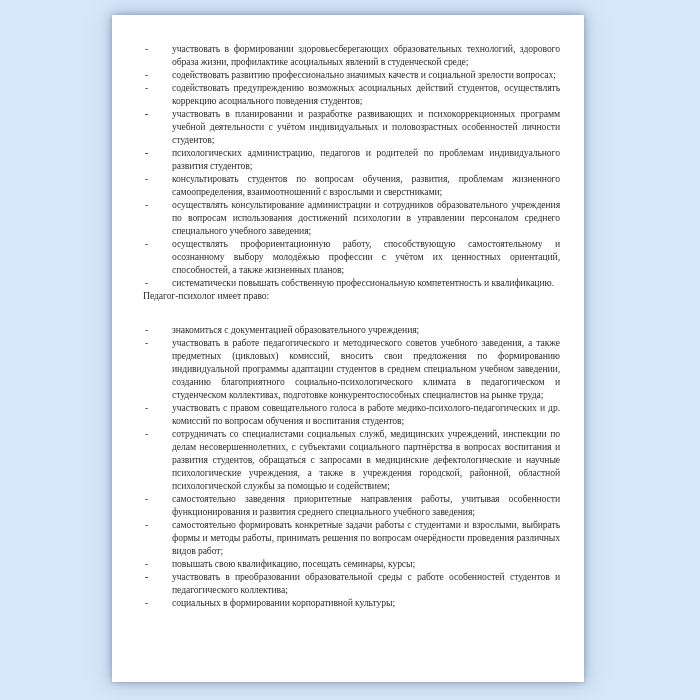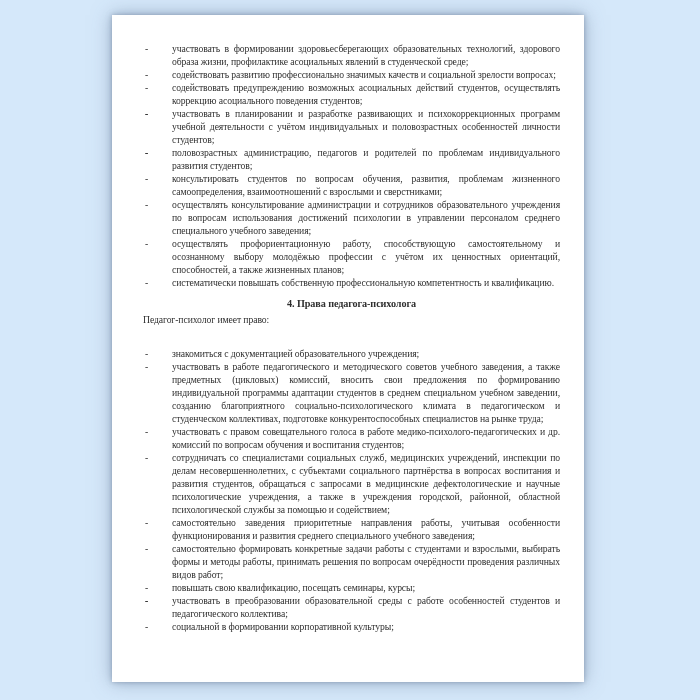--- a/index.html
+++ b/index.html
@@ -58,37 +58,36 @@
 <div class="canvas">
   <div class="paper">
 
     <ul class="blist">
       <li class="item"><span class="dash">-</span><span>участвовать в формировании здоровьесберегающих образовательных технологий, здорового образа жизни, профилактике асоциальных явлений в студенческой среде;</span></li>
       <li class="item"><span class="dash">-</span><span>содействовать развитию профессионально значимых качеств и социальной зрелости вопросах;</span></li>
       <li class="item"><span class="dash">-</span><span>содействовать предупреждению возможных асоциальных действий студентов, осуществлять коррекцию асоциального поведения студентов;</span></li>
       <li class="item"><span class="dash">-</span></li>
       <li class="item"><span class="dash">-</span><span>участвовать в планировании и разработке развивающих и психокоррекционных программ учебной деятельности с учётом индивидуальных и половозрастных особенностей личности студентов;</span></li>
       <li class="item"><span class="dash">-</span></li>
-      <li class="item"><span class="dash">-</span><span>половозрастных администрацию, педагогов и родителей по проблемам индивидуального развития студентов;</span></li>
+      <li class="item"><span class="dash">-</span><span>психологических администрацию, педагогов и родителей по проблемам индивидуального развития студентов;</span></li>
       <li class="item"><span class="dash">-</span><span>консультировать студентов по вопросам обучения, развития, проблемам жизненного самоопределения, взаимоотношений с взрослыми и сверстниками;</span></li>
       <li class="item"><span class="dash">-</span><span>осуществлять консультирование администрации и сотрудников образовательного учреждения по вопросам использования достижений психологии в управлении персоналом среднего специального учебного заведения;</span></li>
       <li class="item"><span class="dash">-</span><span>осуществлять профориентационную работу, способствующую самостоятельному и осознанному выбору молодёжью профессии с учётом их ценностных ориентаций, способностей, а также жизненных планов;</span></li>
       <li class="item"><span class="dash">-</span><span>систематически повышать собственную профессиональную компетентность и квалификацию.</span></li>
     </ul>
 
-    <div class="heading">4. Права педагога-психолога</div>
     <p class="intro">Педагог-психолог имеет право:</p>
 
     <ul class="blist">
       <li class="item"><span class="dash">-</span><span>знакомиться с документацией образовательного учреждения;</span></li>
       <li class="item"><span class="dash">-</span><span>участвовать в работе педагогического и методического советов учебного заведения, а также предметных (цикловых) комиссий, вносить свои предложения по формированию индивидуальной программы адаптации студентов в среднем специальном учебном заведении, созданию благоприятного социально-психологического климата в педагогическом и студенческом коллективах, подготовке конкурентоспособных специалистов на рынке труда;</span></li>
       <li class="item"><span class="dash">-</span><span>участвовать с правом совещательного голоса в работе медико-психолого-педагогических и др. комиссий по вопросам обучения и воспитания студентов;</span></li>
       <li class="item"><span class="dash">-</span><span>сотрудничать со специалистами социальных служб, медицинских учреждений, инспекции по делам несовершеннолетних, с субъектами социального партнёрства в вопросах воспитания и развития студентов, обращаться с запросами в медицинские дефектологические и научные психологические учреждения, а также в учреждения городской, районной, областной психологической службы за помощью и содействием;</span></li>
       <li class="item"><span class="dash">-</span><span>самостоятельно заведения приоритетные направления работы, учитывая особенности функционирования и развития среднего специального учебного заведения;</span></li>
       <li class="item"><span class="dash">-</span><span>самостоятельно формировать конкретные задачи работы с студентами и взрослыми, выбирать формы и методы работы, принимать решения по вопросам очерёдности проведения различных видов работ;</span></li>
       <li class="item"><span class="dash">-</span><span>повышать свою квалификацию, посещать семинары, курсы;</span></li>
       <li class="item"><span class="dash">-</span></li>
       <li class="item"><span class="dash">-</span><span>участвовать в преобразовании образовательной среды с работе особенностей студентов и педагогического коллектива;</span></li>
-      <li class="item"><span class="dash">-</span><span>социальной в формировании корпоративной культуры;</span></li>
+      <li class="item"><span class="dash">-</span><span>социальных в формировании корпоративной культуры;</span></li>
     </ul>
 
   </div>
 </div>
 
 </body></html>

